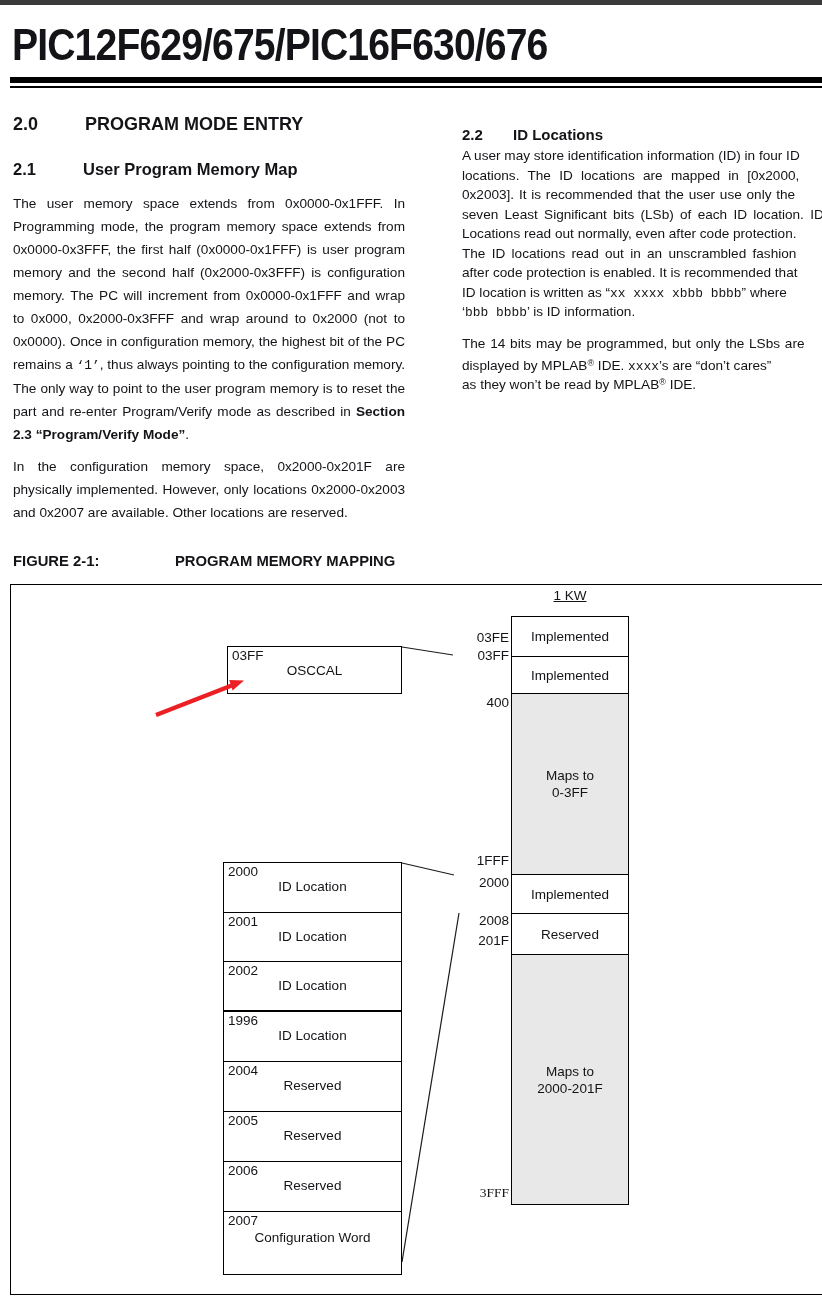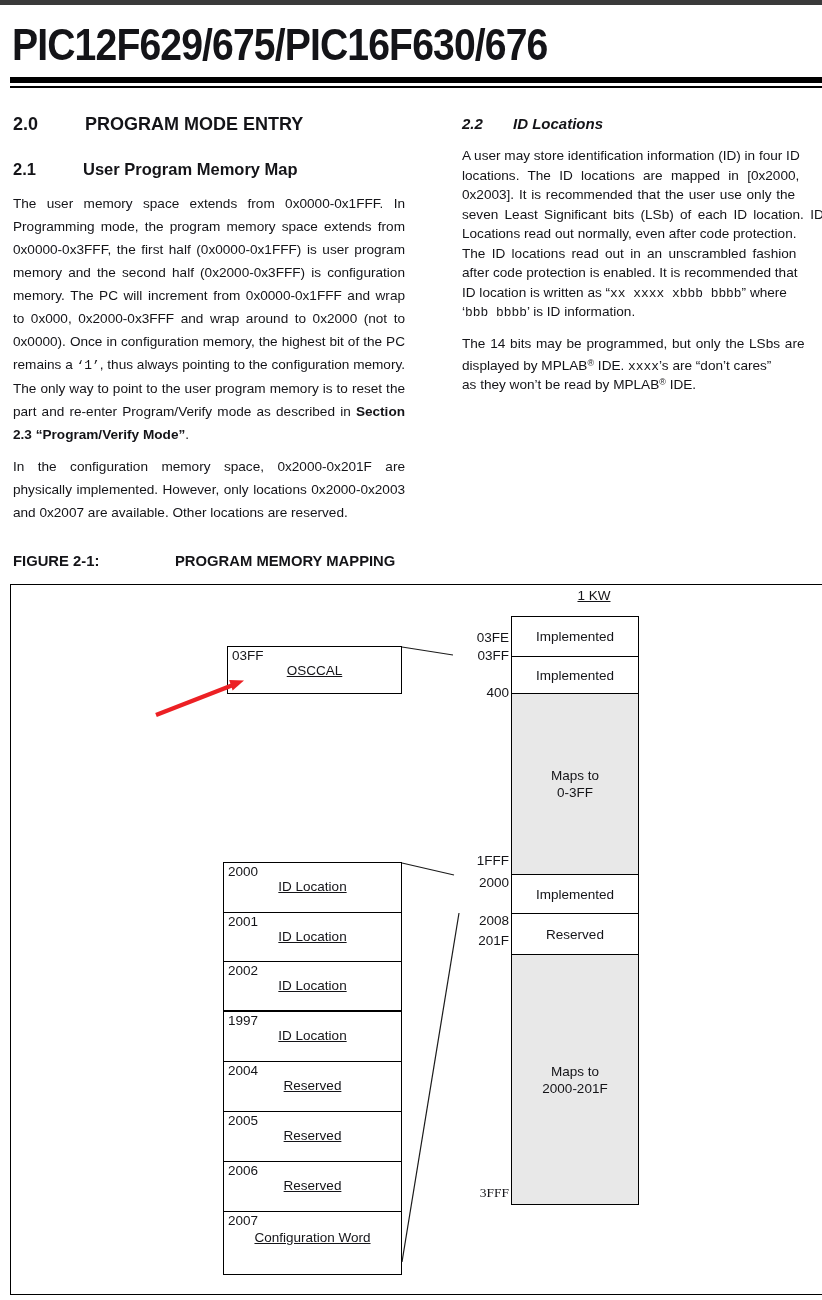--- a/index.html
+++ b/index.html
@@ -15,25 +15,25 @@
   .rcol{position:absolute;left:462px;width:430px;}
   .rl{height:19.55px;line-height:19.55px;white-space:nowrap;font-size:13.6px;}
   .rl2{height:18.8px;line-height:18.8px;white-space:nowrap;font-size:13.6px;}
   .ws1{word-spacing:1px;} .ws2{word-spacing:2.5px;} .ws4{word-spacing:4.5px;}
   .mono{font-family:"Liberation Mono",monospace;font-size:12.9px;}
   .sup{font-size:9px;vertical-align:4px;}
   .figcap{position:absolute;top:553px;font-weight:bold;font-size:14.8px;white-space:nowrap;}
   .fig{position:absolute;left:10px;top:584px;width:830px;height:709px;border:1.5px solid #000;box-sizing:content-box;}
   .box{position:absolute;border:1.4px solid #000;background:#fff;box-sizing:border-box;font-size:13.5px;}
   .box .addr{position:absolute;top:1px;left:4px;line-height:16px;}
-  .box .ctr{position:absolute;left:0;right:0;top:15px;text-align:center;line-height:17px;text-decoration:underline;}
-  .rbox{position:absolute;left:500px;width:128px;border:1.4px solid #000;background:#fff;box-sizing:border-box;font-size:13.5px;display:flex;align-items:center;justify-content:center;flex-direction:column;text-align:center;line-height:17px;}
+  .box .ctr{position:absolute;left:0;right:0;top:15px;text-align:center;line-height:17px;}
+  .rbox{position:absolute;left:500px;width:118px;border:1.4px solid #000;background:#fff;box-sizing:border-box;font-size:13.5px;display:flex;align-items:center;justify-content:center;flex-direction:column;text-align:center;line-height:17px;}
   .grey{background:#e8e8e8;}
   .albl{position:absolute;left:420px;width:78px;text-align:right;font-size:13.5px;line-height:16px;}
-  .kw{position:absolute;left:524px;width:118px;top:3px;text-align:center;font-size:13.5px;line-height:16px;text-decoration:underline;}
+  .kw{position:absolute;left:500px;width:118px;top:3px;text-align:center;font-size:13.5px;line-height:16px;text-decoration:underline;}
   svg.overlay{position:absolute;left:0;top:0;pointer-events:none;}
 </style>
 </head>
 <body>
 
 <div class="page">
 
   <div class="topbar"></div>
   <h1 class="doc-title">PIC12F629/675/PIC16F630/676</h1>
   <div class="rule-thick"></div>
@@ -44,21 +44,21 @@
   </div>
 
   <div class="h-sec" style="left:13px;top:160px;font-size:16.5px;">
     <span class="secnum" style="width:70px;">2.1</span><span>User Program Memory Map</span>
   </div>
 
   <div class="para" style="top:192px;"><span>The user memory space extends from 0x0000-0x1FFF. In Programming mode, the program memory space extends from 0x0000-0x3FFF, the first half (0x0000-0x1FFF) is user program memory and the second half (0x2000-0x3FFF) is configuration memory. The PC will increment from 0x0000-0x1FFF and wrap to 0x000, 0x2000-0x3FFF and wrap around to 0x2000 (not to 0x0000). Once in configuration memory, the highest bit of the PC remains a </span><span class="mono">‘1’</span><span>, thus always pointing to the configuration memory. The only way to point to the user program memory is to reset the part and re-enter Program/Verify mode as described in </span><b>Section 2.3 “Program/Verify Mode”</b><span>.</span></div>
 
   <div class="para" style="top:455px;">In the configuration memory space, 0x2000-0x201F are physically implemented. However, only locations 0x2000-0x2003 and 0x2007 are available. Other locations are reserved.</div>
 
-  <div class="h-sec" style="left:462px;top:115px;font-size:15px;font-style:italic;">
+  <div class="h-sec" style="left:462px;top:126px;font-size:15px;">
     <span class="secnum" style="width:51px;">2.2</span><span>ID Locations</span>
   </div>
 
   <div class="rcol" style="top:146px;">
     <div class="rl">A user may store identification information (ID) in four ID</div>
     <div class="rl ws4">locations. The ID locations are mapped in [0x2000,</div>
     <div class="rl ws1">0x2003]. It is recommended that the user use only the</div>
     <div class="rl ws2">seven Least Significant bits (LSb) of each ID location. ID</div>
     <div class="rl">Locations read out normally, even after code protection.</div>
     <div class="rl ws2">The ID locations read out in an unscrambled fashion</div>
@@ -96,21 +96,21 @@
     <div class="rbox" style="top:328px;height:42px;">
         <span>Reserved</span>
       </div>
     <div class="rbox grey" style="top:369px;height:251px;">
         <span>Maps to</span>
         <span>2000-201F</span>
       </div>
 
     <div class="albl" style="top:45px;">03FE</div>
     <div class="albl" style="top:63px;">03FF</div>
-    <div class="albl" style="top:100px;">400</div>
+    <div class="albl" style="top:110px;">400</div>
     <div class="albl" style="top:268px;">1FFF</div>
     <div class="albl" style="top:290px;">2000</div>
     <div class="albl" style="top:328px;">2008</div>
     <div class="albl" style="top:348px;">201F</div>
     <div class="albl" style="top:600px;font-family:Liberation Serif, serif;">3FFF</div>
 
     <div class="box" style="left:216px;top:61px;width:175px;height:48px;">
       <span class="addr">03FF</span>
       <span class="ctr">OSCCAL</span>
     </div>
@@ -121,21 +121,21 @@
     </div>
     <div class="box" style="left:212px;top:327px;width:179px;height:51px;">
       <span class="addr">2001</span>
       <span class="ctr">ID Location</span>
     </div>
     <div class="box" style="left:212px;top:376px;width:179px;height:50px;">
       <span class="addr">2002</span>
       <span class="ctr">ID Location</span>
     </div>
     <div class="box" style="left:212px;top:426px;width:179px;height:51px;">
-      <span class="addr">1997</span>
+      <span class="addr">1996</span>
       <span class="ctr">ID Location</span>
     </div>
     <div class="box" style="left:212px;top:476px;width:179px;height:51px;">
       <span class="addr">2004</span>
       <span class="ctr">Reserved</span>
     </div>
     <div class="box" style="left:212px;top:526px;width:179px;height:51px;">
       <span class="addr">2005</span>
       <span class="ctr">Reserved</span>
     </div>

